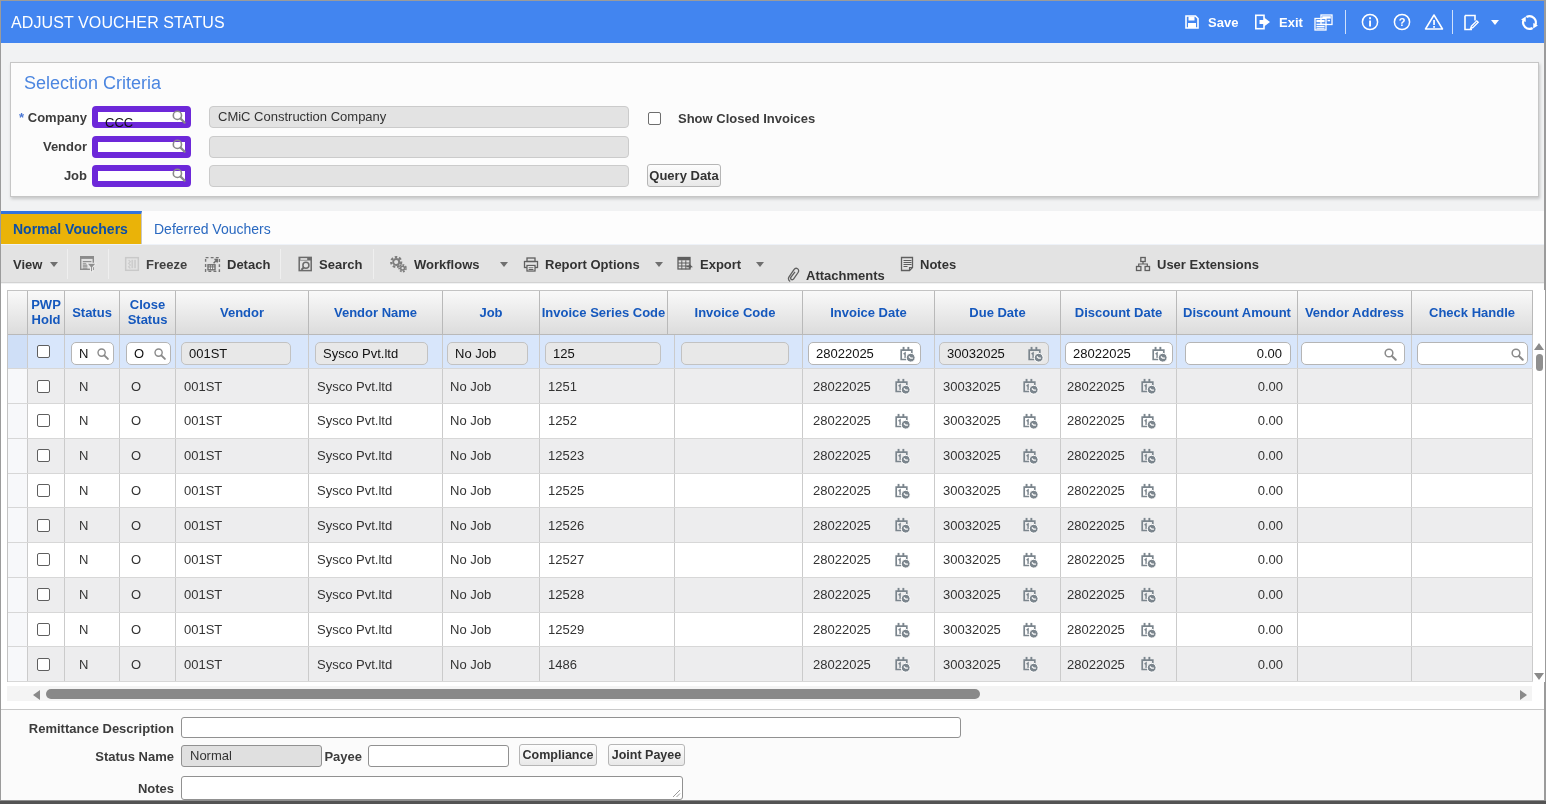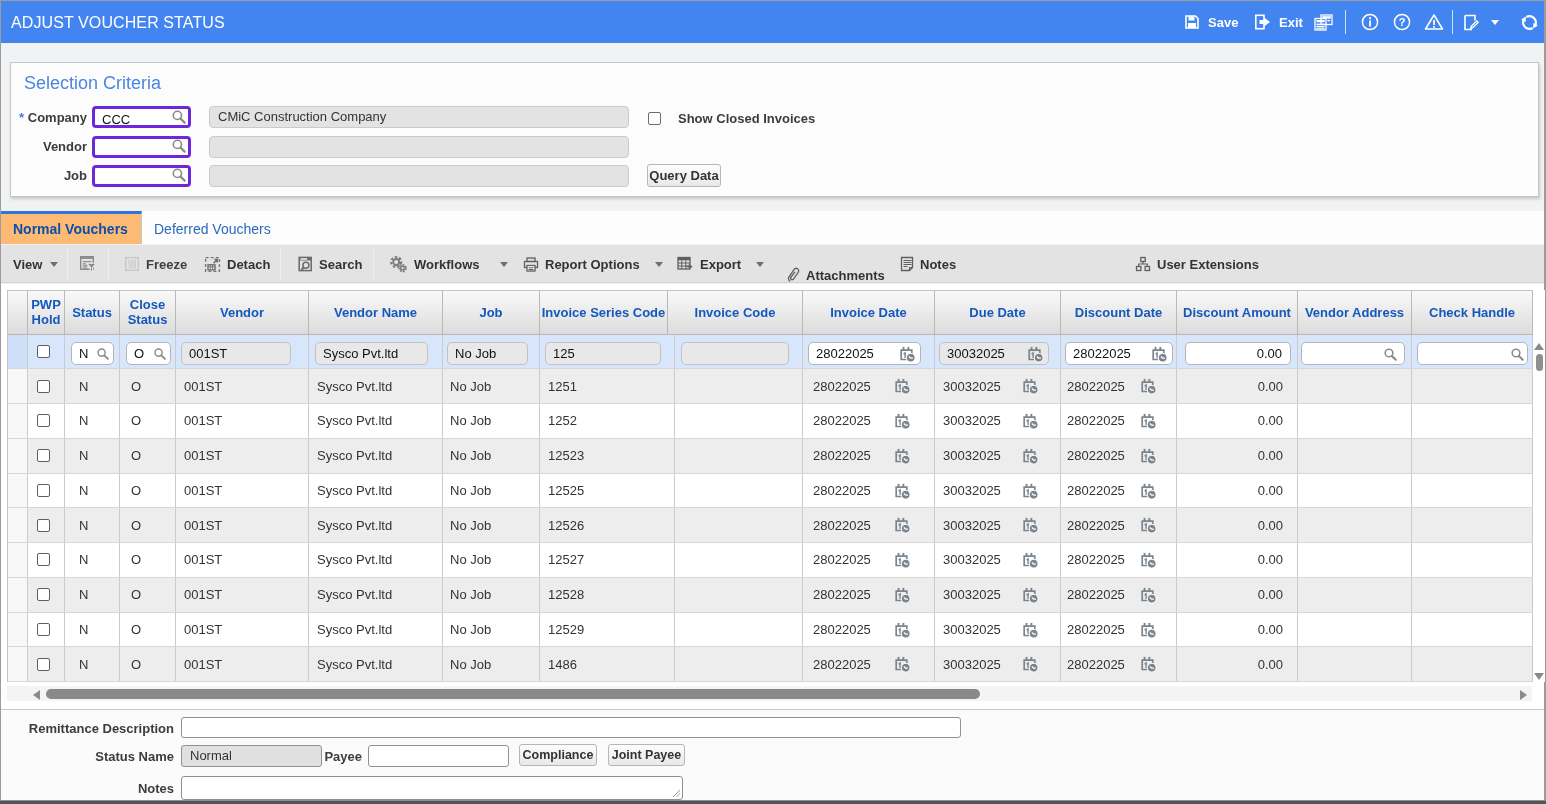--- a/index.html
+++ b/index.html
@@ -17,29 +17,29 @@
 #titlebar { left:1px; top:1px; width:1543px; height:42px; background:#4285f0; color:#fff; }
 #titlebar .title { position:absolute; left:10px; top:13px; font-size:16px; letter-spacing:.1px; }
 .tbtn { position:absolute; top:0; height:42px; display:flex; align-items:center; color:#fff; font-weight:bold; font-size:13px; }
 .tbtn svg { display:block; }
 .tsep { position:absolute; top:9px; width:1px; height:24px; background:rgba(255,255,255,.75); }
 
 
 #panel { left:10px; top:62px; width:1529px; height:135px; background:#fcfcfc; border:1px solid #c6c6c6; box-shadow:1px 2px 3px rgba(0,0,0,.18); }
 #panel h2 { position:absolute; left:13px; top:10px; font-size:18px; font-weight:normal; color:#4c86e0; }
 .flabel { position:absolute; left:-4px; width:80px; text-align:right; font-weight:bold; color:#3c3c3c; }
-.finput { position:absolute; left:81px; width:99px; height:22px; background:#fff; border:3px solid #6d28d9; border-radius:4px; padding:1px 20px 0 7px; font-size:13px; line-height:19px; color:#111; }
+.finput { position:absolute; left:81px; width:99px; height:22px; background:#fff; border:6px solid #6d28d9; border-radius:4px; padding:1px 20px 0 7px; font-size:13px; line-height:19px; color:#111; }
 .fmag { position:absolute; left:160px; width:16px; height:16px; }
 .fro { position:absolute; left:198px; width:420px; height:22px; background:#e3e3e3; border:1px solid #cbcbcb; border-radius:4px; line-height:19px; padding-left:8px; color:#333; }
 .cbx { position:absolute; width:13px; height:13px; background:#fff; border:1px solid #6e6e6e; border-radius:2px; }
 .btn { position:absolute; background:linear-gradient(#fdfdfd,#e8e8e8); border:1px solid #b6b6b6; border-radius:3px; font-weight:bold; color:#333; font-size:13px; display:flex; align-items:center; justify-content:center; }
 
 
 #tabs { left:1px; top:211px; width:1543px; height:33px; background:#fdfdfd; }
-#tab1 { position:absolute; left:0; top:0; width:141px; height:33px; background:#fdba74; border-top:3px solid #3173dd; border-right:1px solid #c6c6c6; }
+#tab1 { position:absolute; left:0; top:0; width:141px; height:33px; background:#eab308; border-top:3px solid #3173dd; border-right:1px solid #c6c6c6; }
 #tab1 span { position:absolute; left:12px; top:7px; font-weight:bold; font-size:14px; color:#0d4fa6; }
 #tab2 { position:absolute; left:153px; top:10px; font-size:14px; color:#2a69c0; }
 
 
 #toolbar { left:1px; top:244px; width:1543px; height:39px; background:#e3e3e3; border-top:1px solid #eef2f8; border-bottom:1px solid #d2d2d2; }
 .tool { position:absolute; top:0; height:38px; display:flex; align-items:center; gap:6px; font-weight:bold; color:#333; }
 .tool svg { display:block; }
 .tool .dd { margin-left:8px; }
 .dd { width:0; height:0; border-left:4.5px solid transparent; border-right:4.5px solid transparent; border-top:5.5px solid #6f6f6f; display:inline-block; }
 .toolsep { position:absolute; top:4px; width:1px; height:30px; background:#efefef; }

